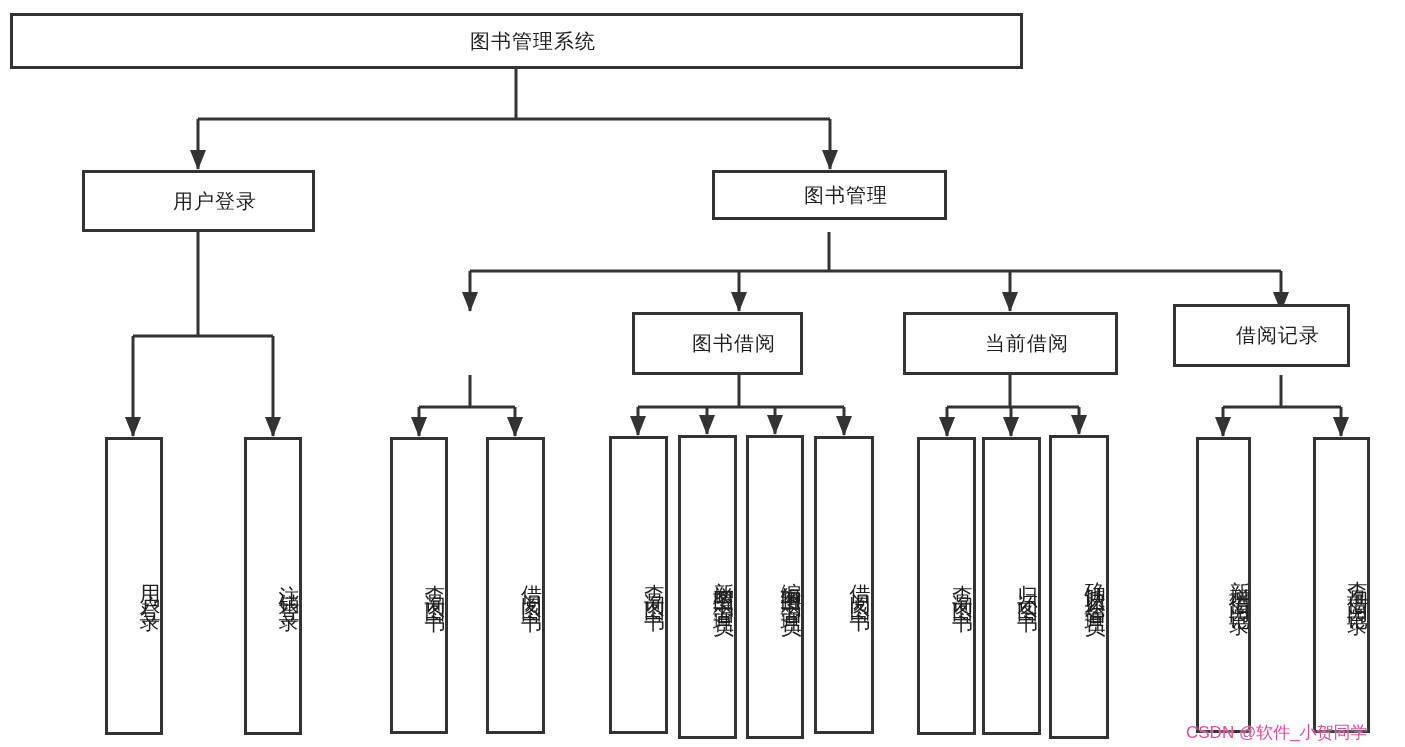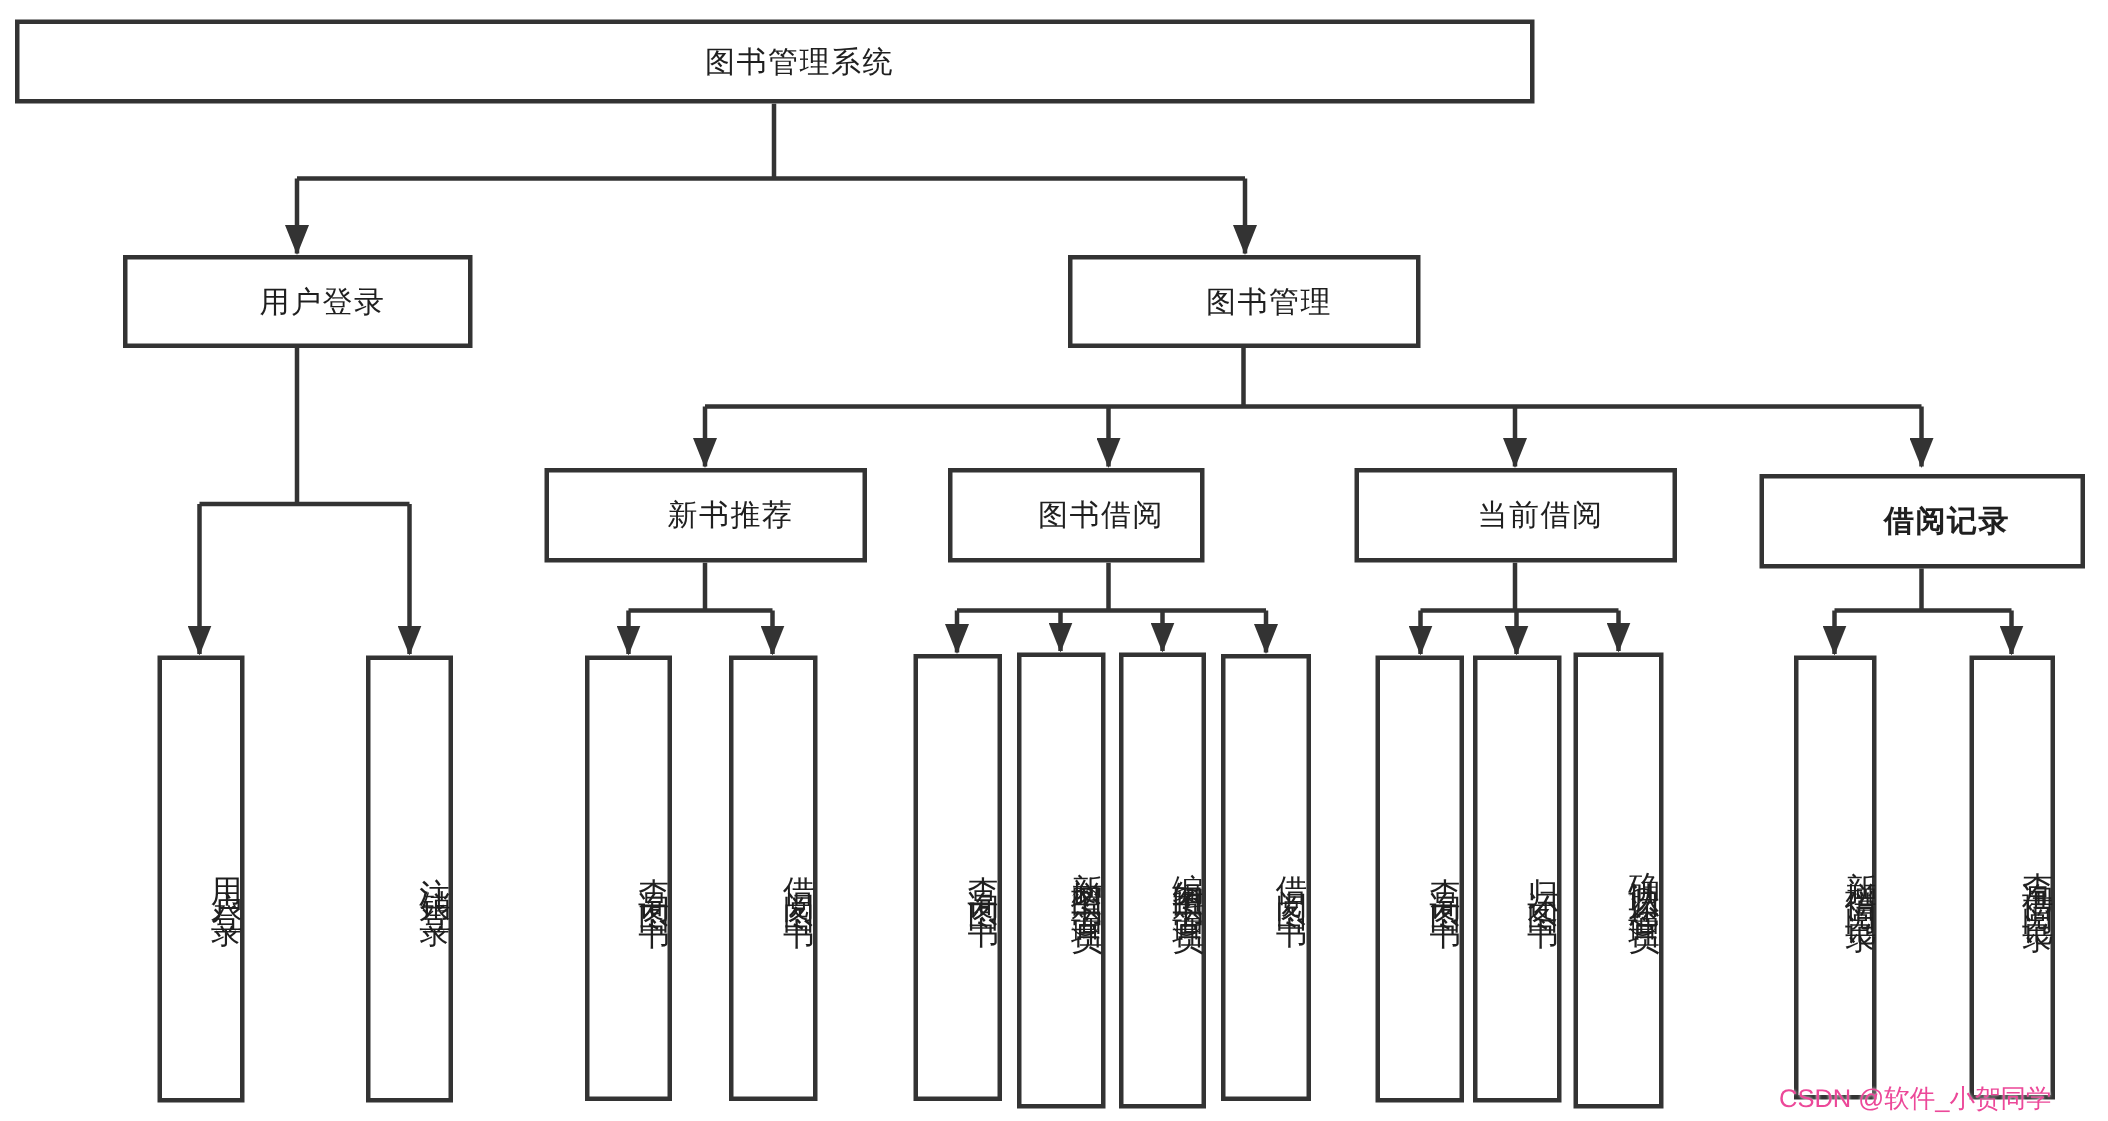--- a/index.html
+++ b/index.html
@@ -101,26 +101,25 @@
 
       <path d="M1281 375 V407 M1223 407 H1341"></path>
       <path d="M1223 407 V436" marker-end="url(#arrow)"></path>
       <path d="M1341 407 V436" marker-end="url(#arrow)"></path>
     </g>
   </svg>
 
   <div class="box h" style="left:10px; top:13px; width:1013px; height:56px;">图书管理系统</div>
 
   <div class="box h" style="left:82px; top:170px; width:233px; height:62px;">用户登录</div>
-  <div class="box h" style="left:712px; top:170px; width:235px; height:62px;">图书管理</div>
+  <div class="box h" style="left:712px; top:170px; width:235px; height:50px;">图书管理</div>
 
-  <div class="box h" style="left:363px; top:312px; width:215px; height:63px;">新书推荐</div>
   <div class="box h" style="left:632px; top:312px; width:171px; height:63px;">图书借阅</div>
   <div class="box h" style="left:903px; top:312px; width:215px; height:63px;">当前借阅</div>
-  <div class="box h" style="left:1173px; top:316px; width:217px; height:63px;font-weight:bold;">借阅记录</div>
+  <div class="box h" style="left:1173px; top:304px; width:177px; height:63px;">借阅记录</div>
 
   <div class="box v" style="left:105px; top:437px; width:58px; height:298px;">
     <span class="vtext">用户登录</span>
   </div>
   <div class="box v" style="left:244px; top:437px; width:58px; height:298px;">
     <span class="vtext">注销登录</span>
   </div>
 
   <div class="box v" style="left:390px; top:437px; width:58px; height:297px;">
     <span class="vtext">查询图书</span>

